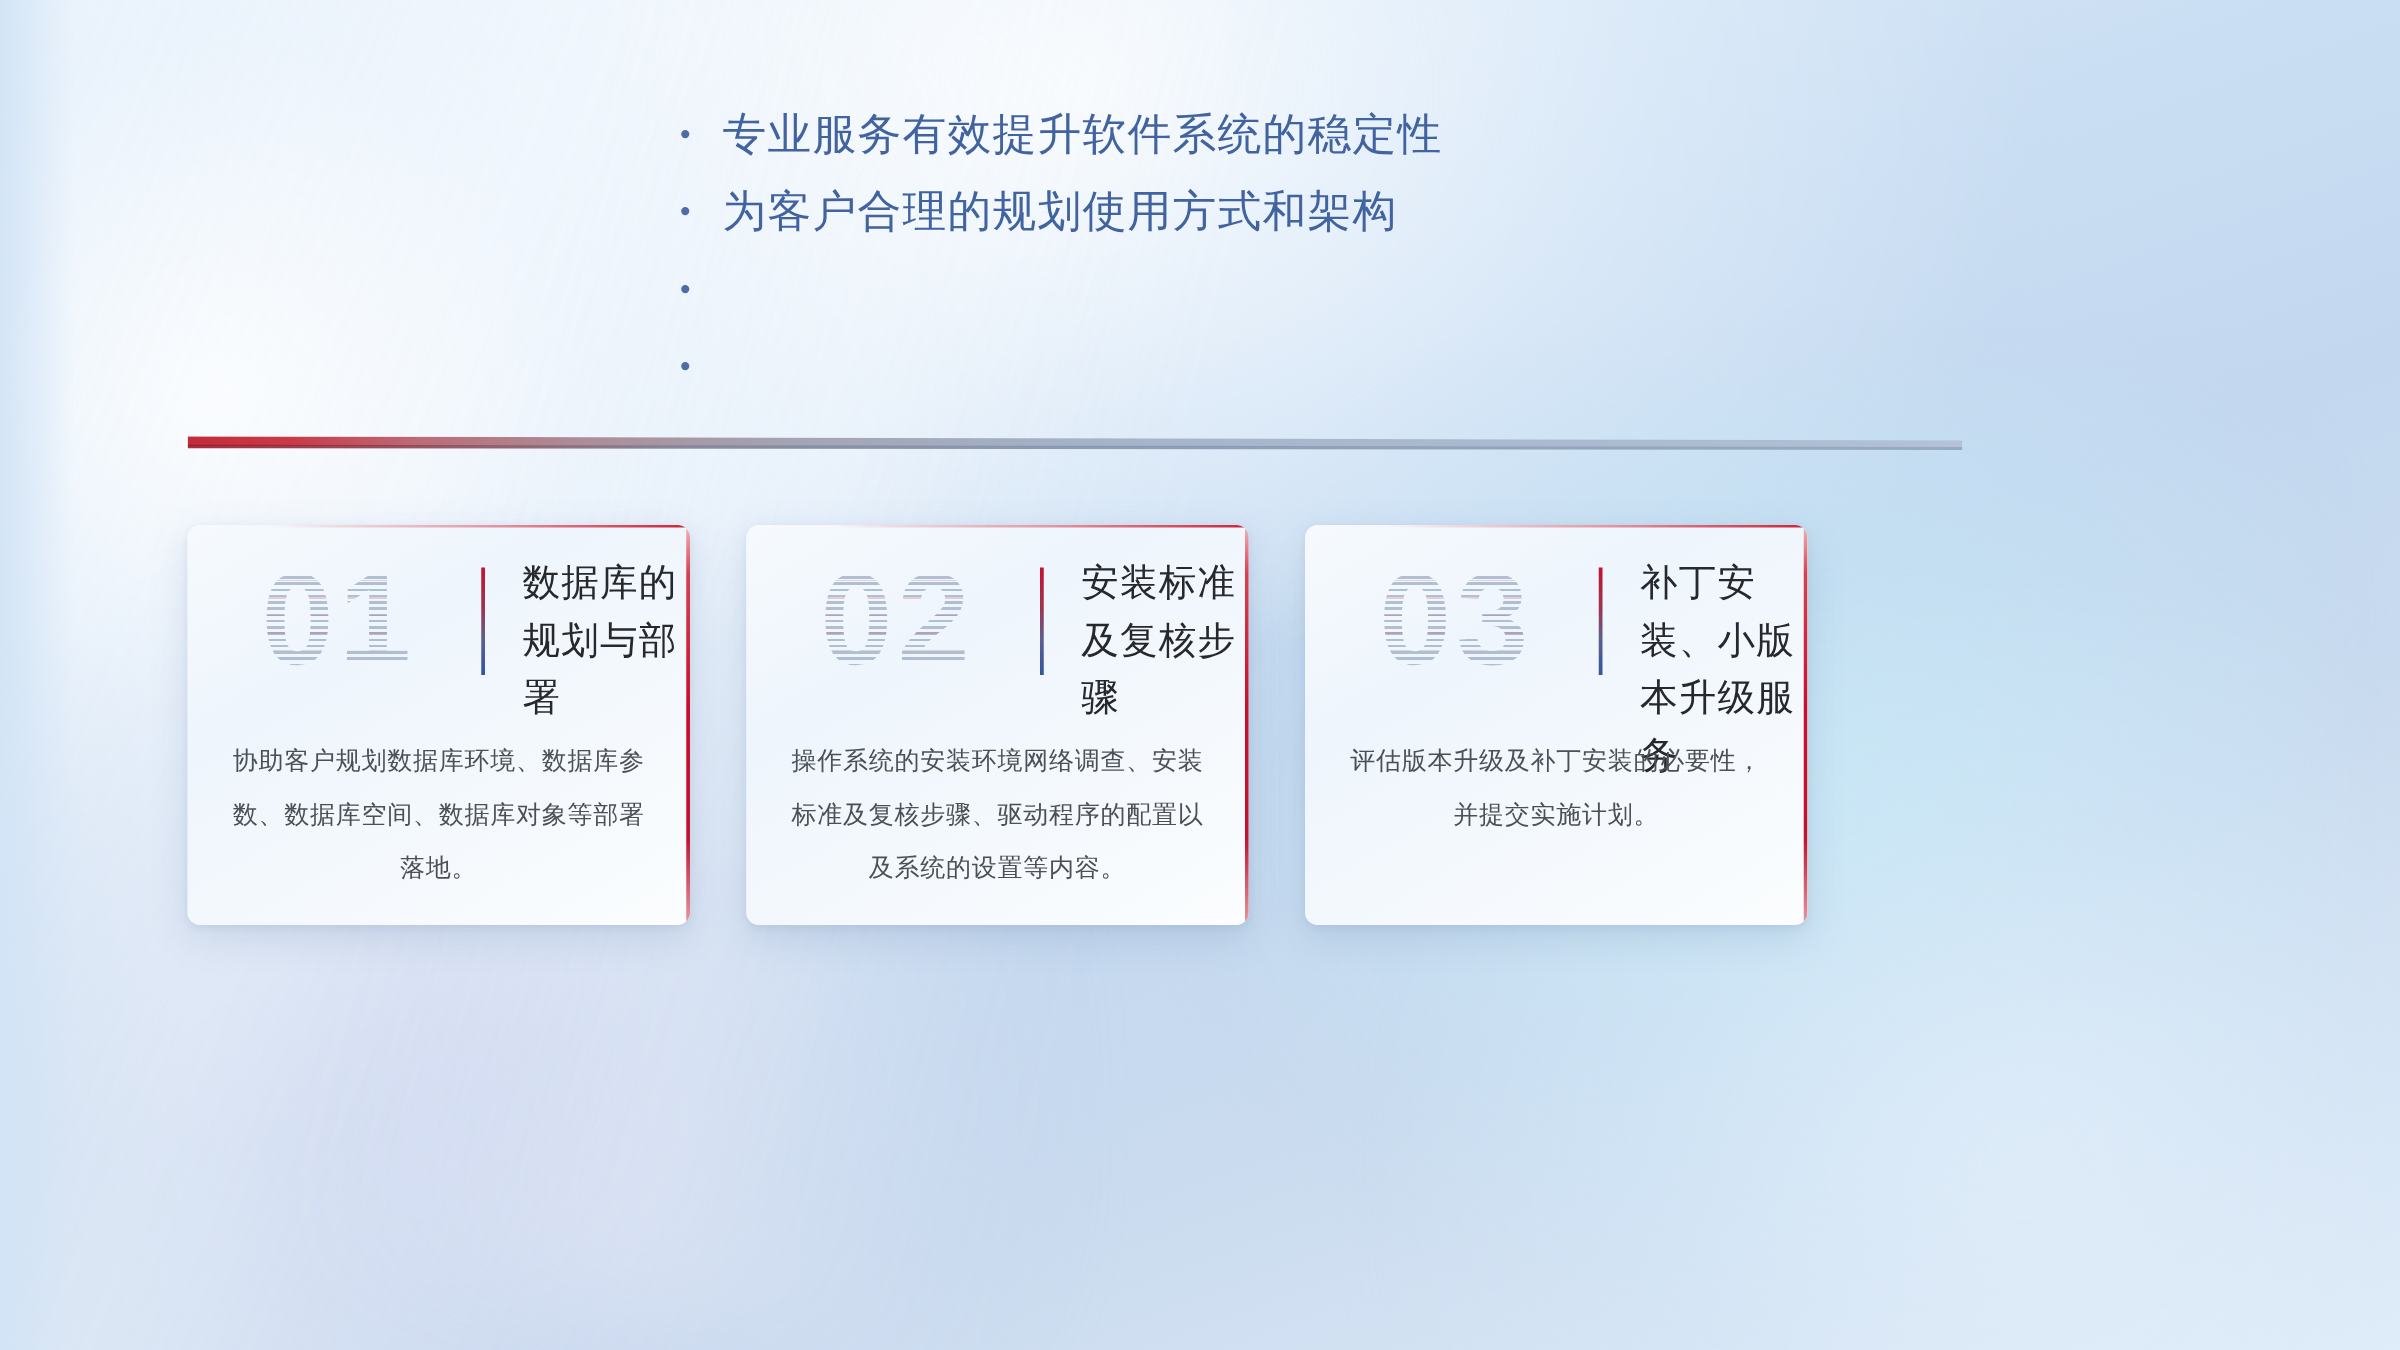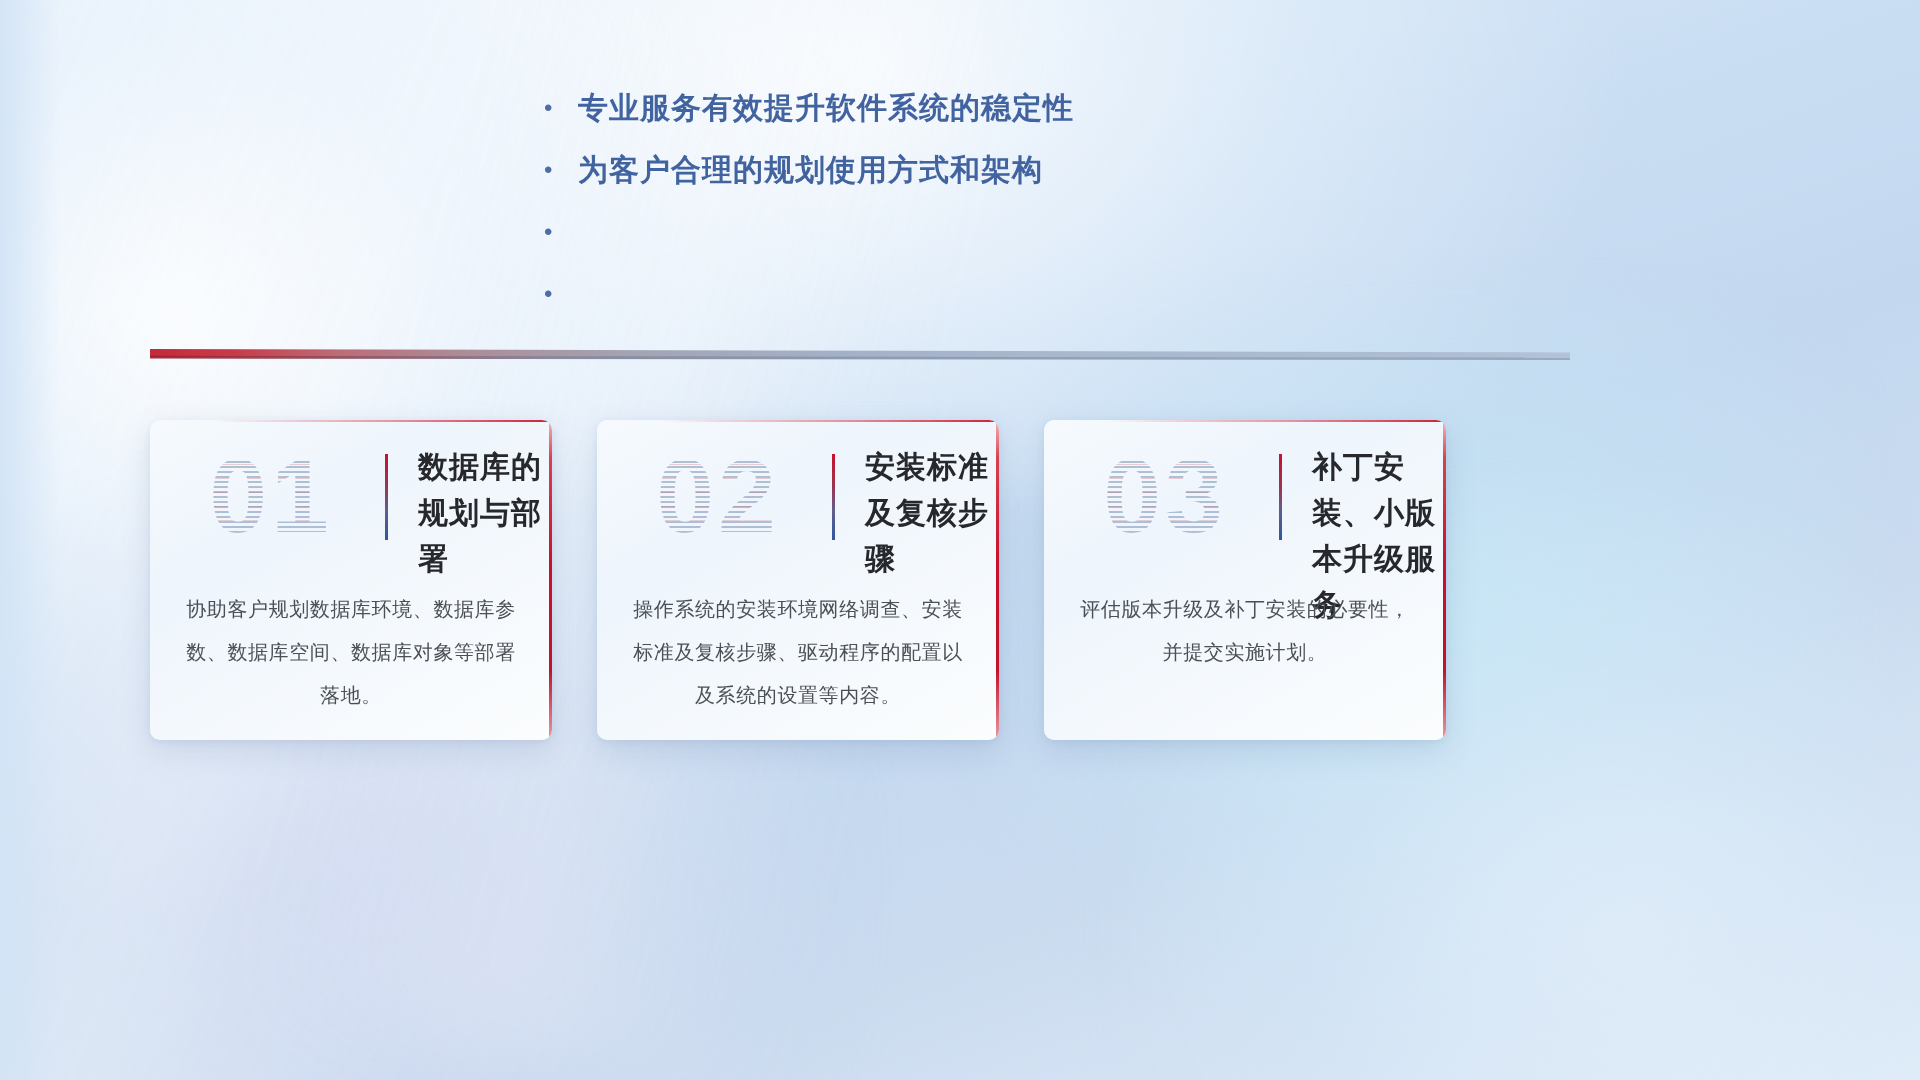--- a/index.html
+++ b/index.html
@@ -65,22 +65,22 @@
     display:flex;align-items:flex-start;
     margin-bottom:22px;
   }
   .bullet-dot{
     flex:0 0 auto;width:34px;
     color:#4e6ca6;font-size:24px;line-height:40px;text-align:left;
     padding-left:4px;
   }
   .bullet-text{
     color:#41639f;
-    font-size:30px;line-height:40px;letter-spacing:1px;
-    font-weight:700;
+    font-size:35px;line-height:40px;letter-spacing:1px;
+    font-weight:400;
     white-space:nowrap;
   }
 
   
   .divider-wrap{
     position:absolute;left:150px;top:345px;width:1420px;height:26px;
   }
   .divider-thick{
     position:absolute;left:0;top:4px;width:100%;height:9px;
     background:linear-gradient(90deg,#c0202f 0%,#c7313f 6%,#b9646f 13%,#a98792 22%,#9fa0b0 34%,#a1adc3 48%,#a6b5ca 62%,#a9b8cd 78%,#adbcd1 92%,#b3c2d6 100%);
@@ -152,21 +152,21 @@
     opacity:.75;
   }
   .title-bar{
     position:absolute;left:235px;top:34px;
     width:3px;height:86px;
     background:linear-gradient(180deg,#c8102e 0%,#9b3550 38%,#5e5f8c 66%,#2f56a0 100%);
   }
   .card-title{
     position:absolute;left:268px;top:24px;
     width:130px;
-    font-size:30px;line-height:46px;font-weight:700;
+    font-size:30px;line-height:46px;font-weight:400;
     color:#26282c;letter-spacing:1px;
   }
   .card-body{
     position:absolute;left:26px;top:168px;right:26px;
     font-size:20px;line-height:43px;
     color:#4b5056;letter-spacing:.6px;text-align:center;
   }
 </style>
 </head>
 <body>

